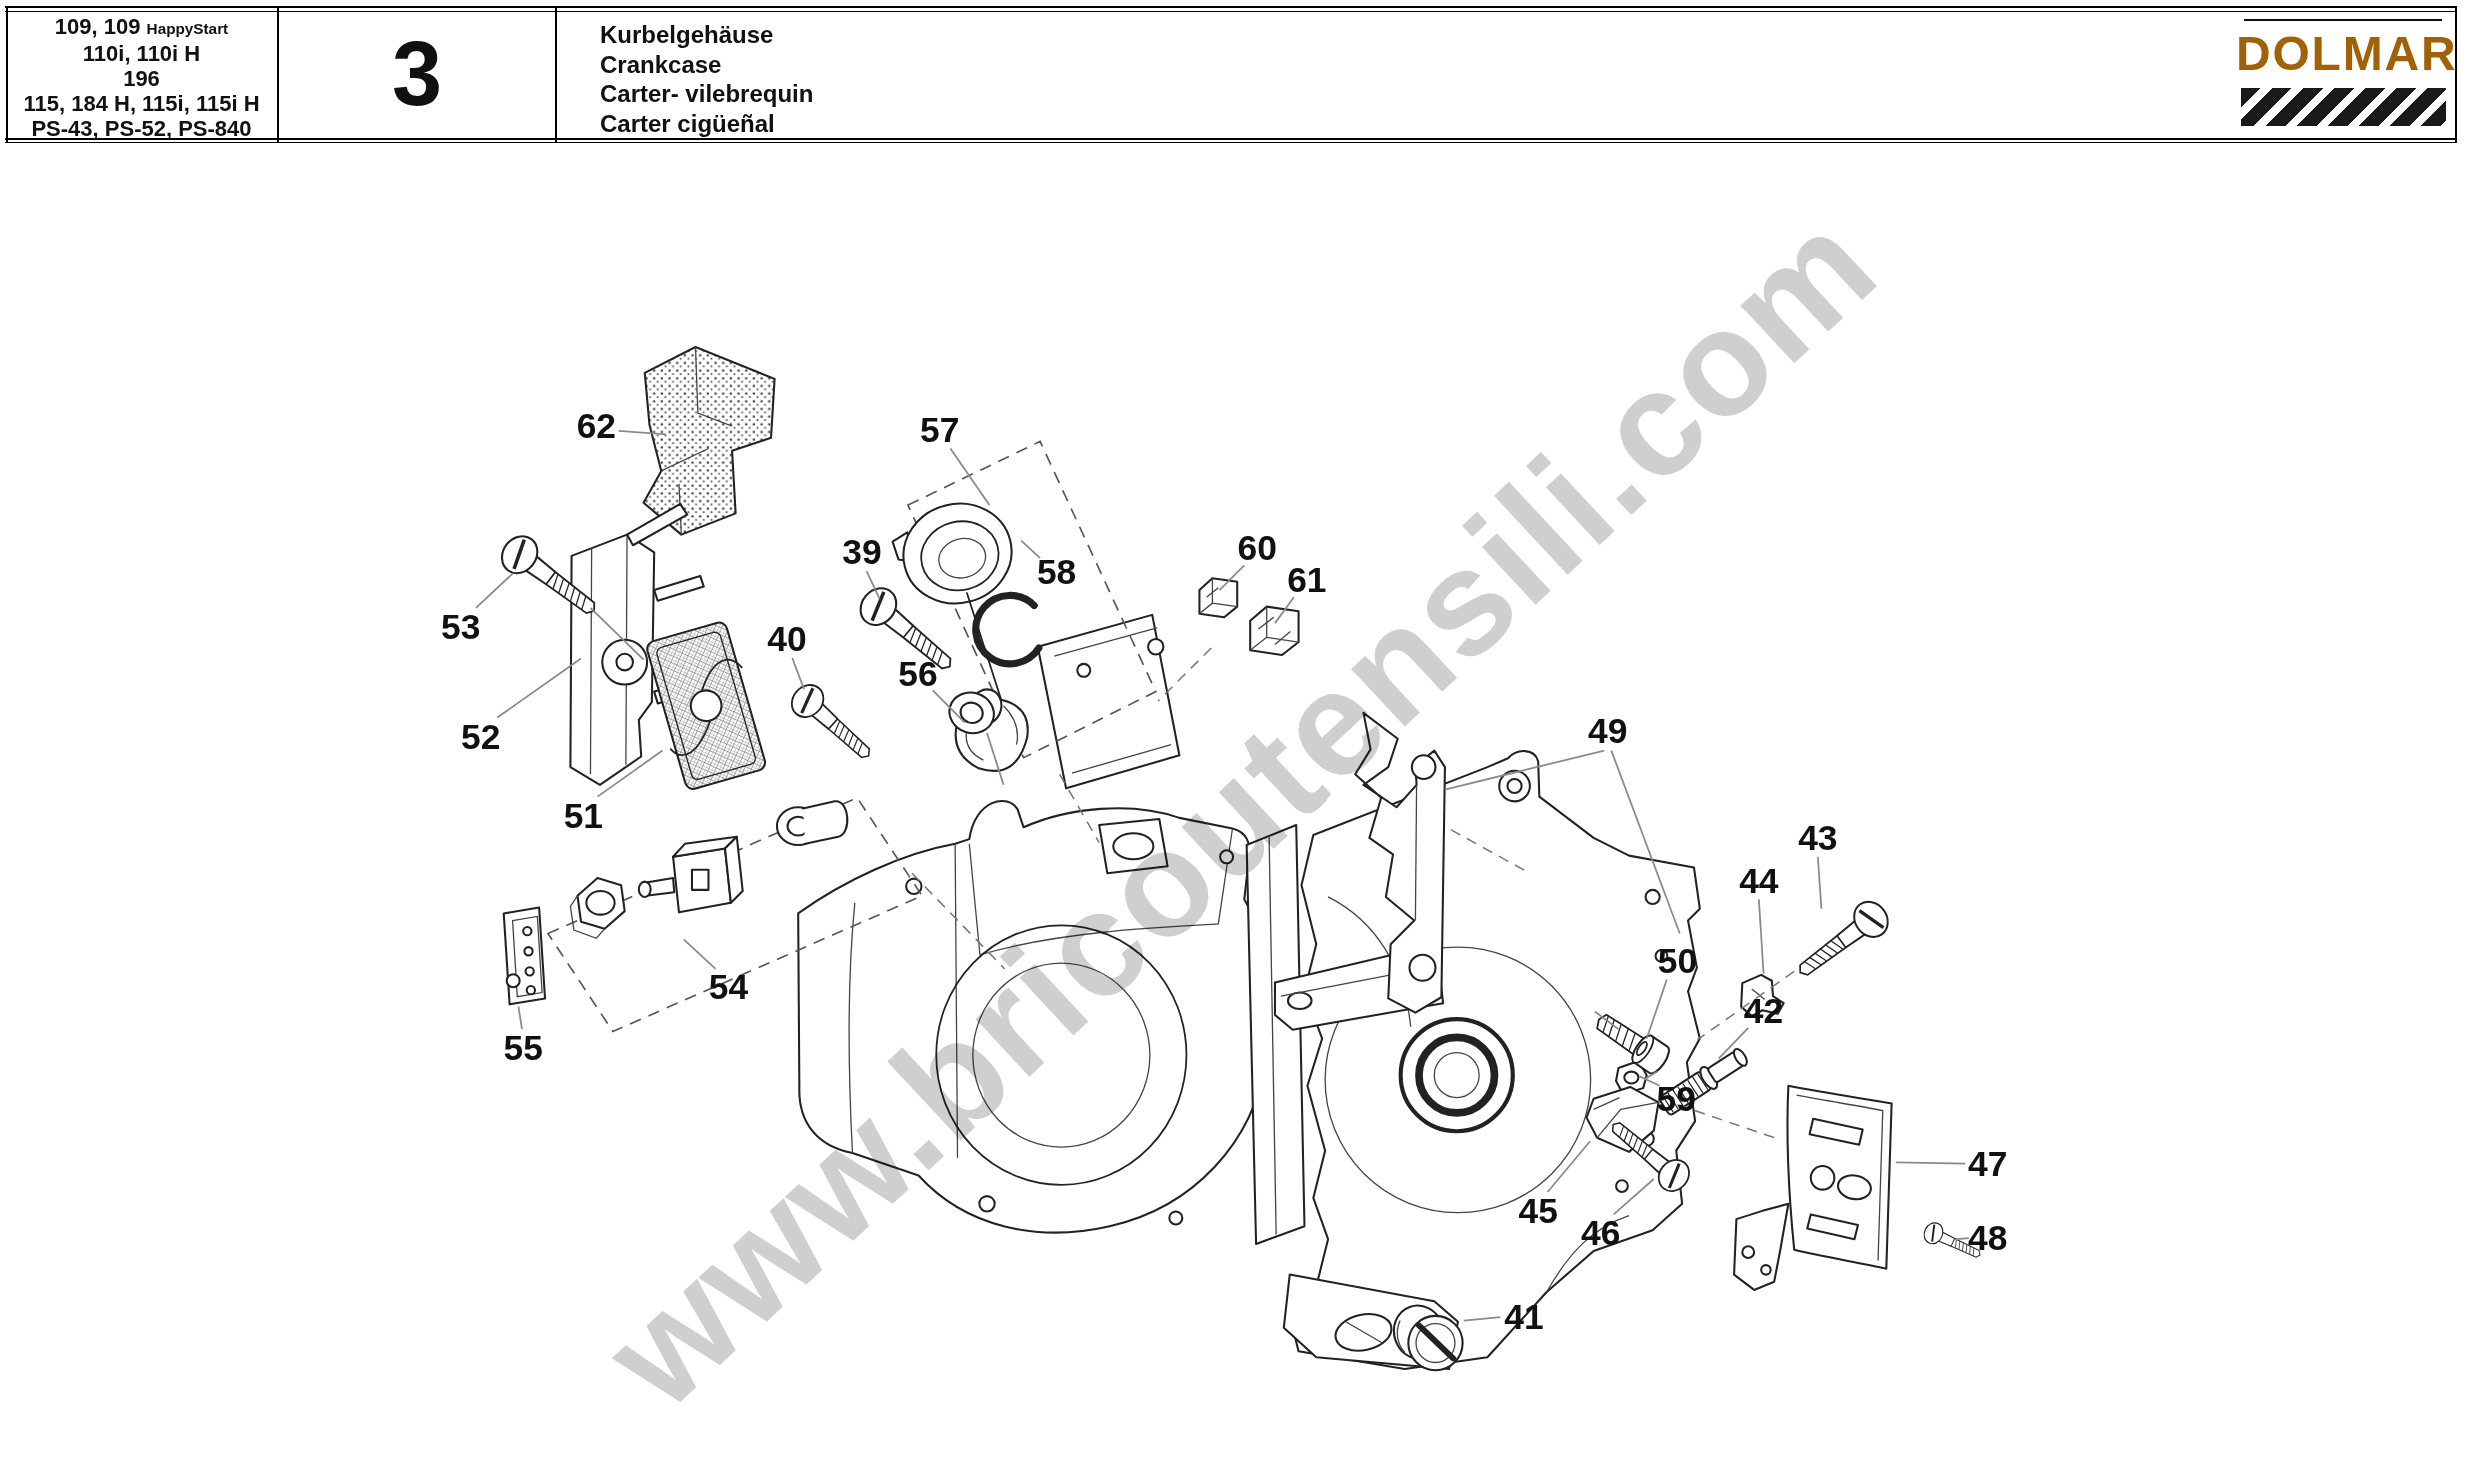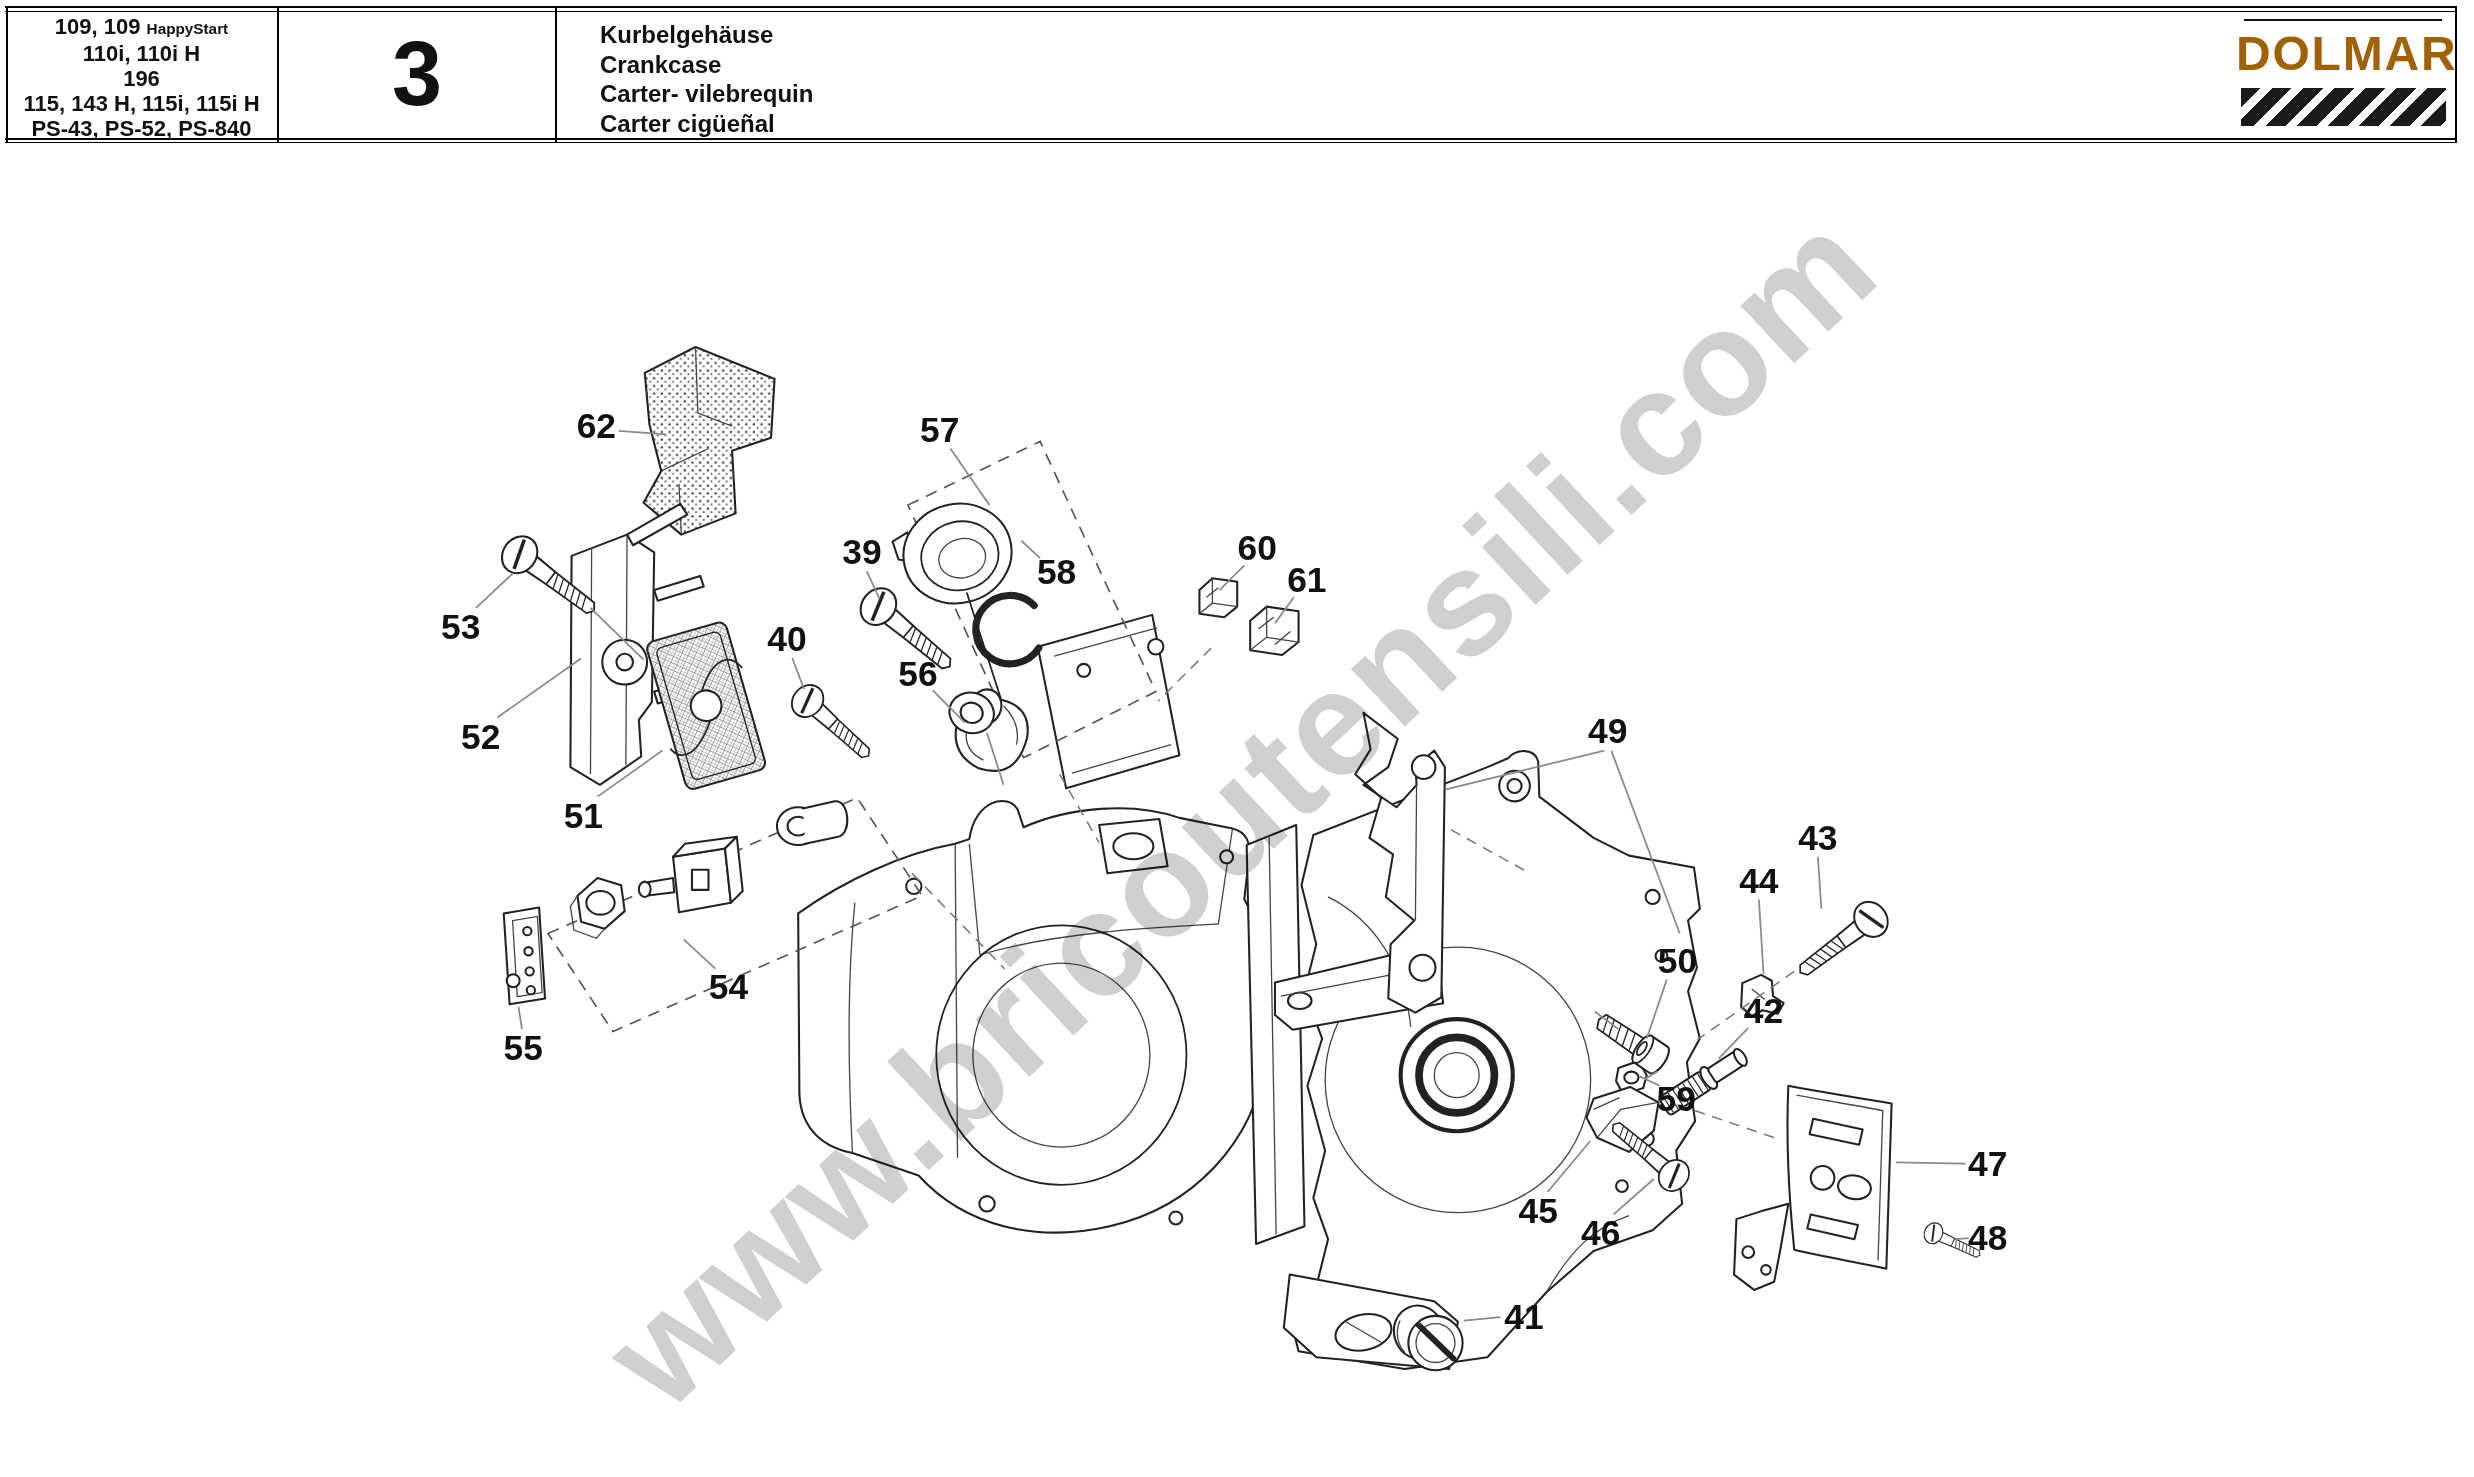--- a/index.html
+++ b/index.html
@@ -47,21 +47,21 @@
   <div class="rule" style="left:4.7px;top:142px;width:2452px;height:1.2px;"></div>
   <div class="vrule" style="left:5.9px;top:5.9px;width:1.8px;height:136px;"></div>
   <div class="vrule" style="left:277px;top:5.9px;width:1.8px;height:136px;"></div>
   <div class="vrule" style="left:555px;top:5.9px;width:1.8px;height:136px;"></div>
   <div class="vrule" style="left:2455px;top:5.9px;width:1.8px;height:136px;"></div>
 
   <div class="models">
     <div class="ml"><span>109, 109</span> <span class="suffix">HappyStart</span></div>
     <div class="ml">110i, 110i H</div>
     <div class="ml">196</div>
-    <div class="ml">115, 143 H, 115i, 115i H</div>
+    <div class="ml">115, 184 H, 115i, 115i H</div>
     <div class="ml">PS-43, PS-52, PS-840</div>
   </div>
 
   <div class="sectioncell">
     <div class="sectionnum">3</div>
   </div>
 
   <div class="titles">
     <div class="tl">Kurbelgehäuse</div>
     <div class="tl">Crankcase</div>

